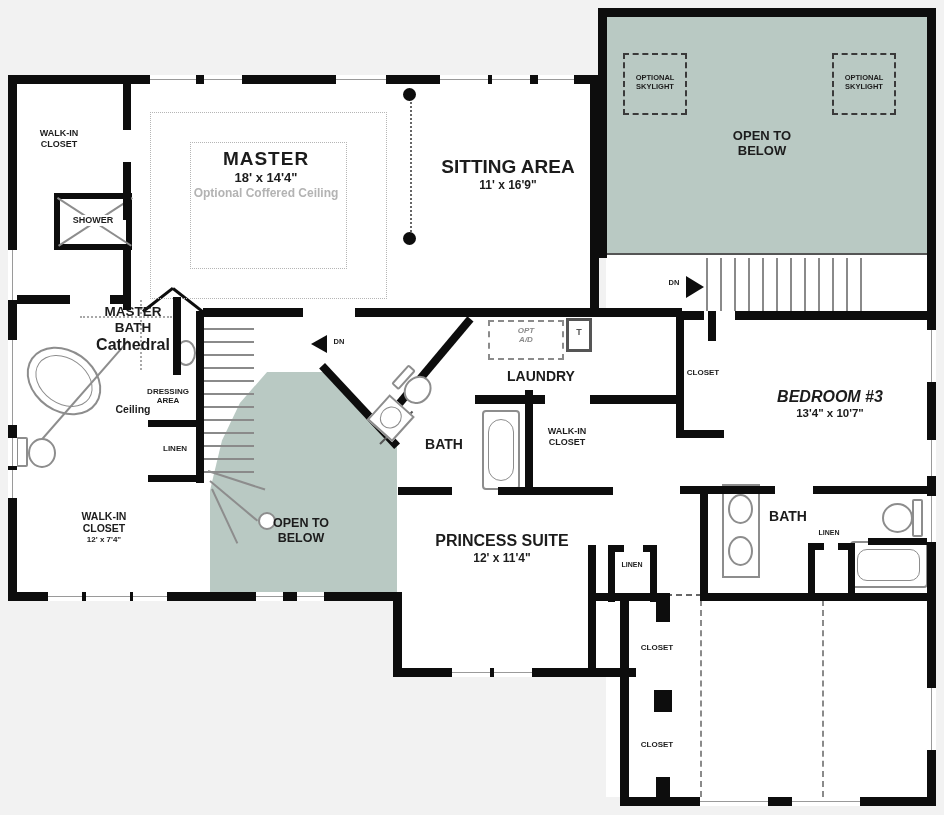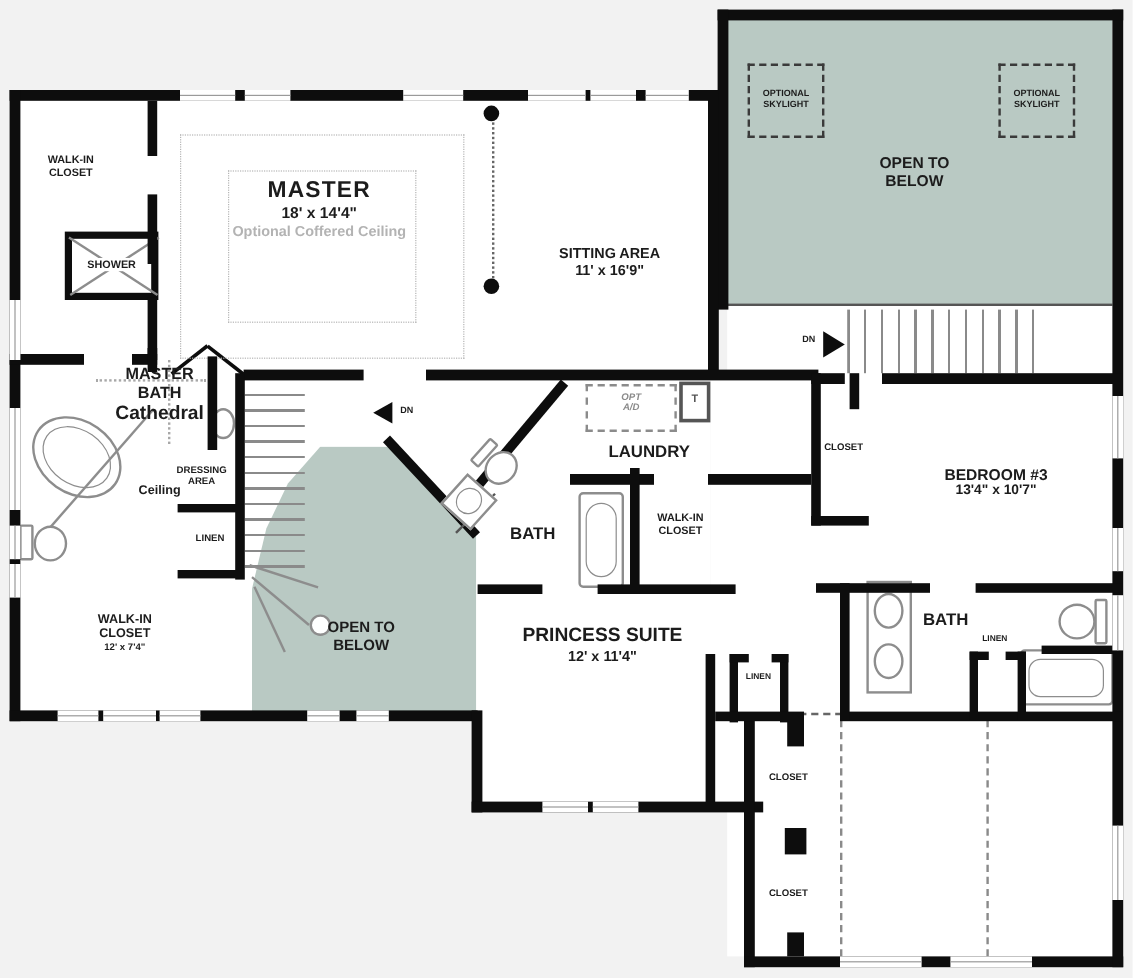--- a/index.html
+++ b/index.html
@@ -107,21 +107,21 @@
   </div>
   <div class="lbl" style="left:93px;top:215px;font-size:9px;background:#fff;padding:0 2px;">SHOWER</div>
 
   <div class="lbl" style="left:266px;top:148px;">
     <span style="font-size:19px;letter-spacing:1px;">MASTER</span>
     <span style="font-size:13px;">18' x 14'4"</span>
     <span class="note" style="font-size:12px;">Optional Coffered Ceiling</span>
   </div>
 
   <div class="lbl" style="left:508px;top:156px;">
-    <span style="font-size:12px;margin-top:48px;">SITTING AREA</span>
+    <span style="font-size:19px;">SITTING AREA</span>
     <span style="font-size:12px;">11' x 16'9"</span>
   </div>
 
   <div class="lbl" style="left:762px;top:128px;font-size:13px;">
     <span>OPEN TO</span>
       <span>BELOW</span>
   </div>
   <div class="lbl" style="left:655px;top:74px;font-size:7.5px;">
     <span>OPTIONAL</span>
       <span>SKYLIGHT</span>
@@ -161,28 +161,28 @@
       <span>A/D</span>
   </div>
   <div class="lbl" style="left:579px;top:327px;font-size:9px;color:#555;">T</div>
 
   <div class="lbl" style="left:444px;top:436px;font-size:14px;">BATH</div>
   <div class="lbl" style="left:567px;top:426px;font-size:9px;">
     <span>WALK-IN</span>
       <span>CLOSET</span>
   </div>
 
-  <div class="lbl" style="left:502px;top:521px;">
+  <div class="lbl" style="left:502px;top:532px;">
     <span style="font-size:16px;">PRINCESS SUITE</span>
     <span style="font-size:12px;">12' x 11'4"</span>
   </div>
   <div class="lbl" style="left:632px;top:561px;font-size:7px;">LINEN</div>
 
   <div class="lbl" style="left:830px;top:388px;">
-    <span style="font-size:13px;">BEDROOM #3</span>
+    <span style="font-size:16px;font-style:italic;">BEDROOM #3</span>
     <span style="font-size:11.5px;">13'4" x 10'7"</span>
   </div>
   <div class="lbl" style="left:703px;top:368px;font-size:8px;">CLOSET</div>
 
   <div class="lbl" style="left:788px;top:508px;font-size:14px;">BATH</div>
   <div class="lbl" style="left:829px;top:529px;font-size:7px;">LINEN</div>
 
   <div class="lbl" style="left:657px;top:643px;font-size:8px;">CLOSET</div>
   <div class="lbl" style="left:657px;top:740px;font-size:8px;">CLOSET</div>
 

